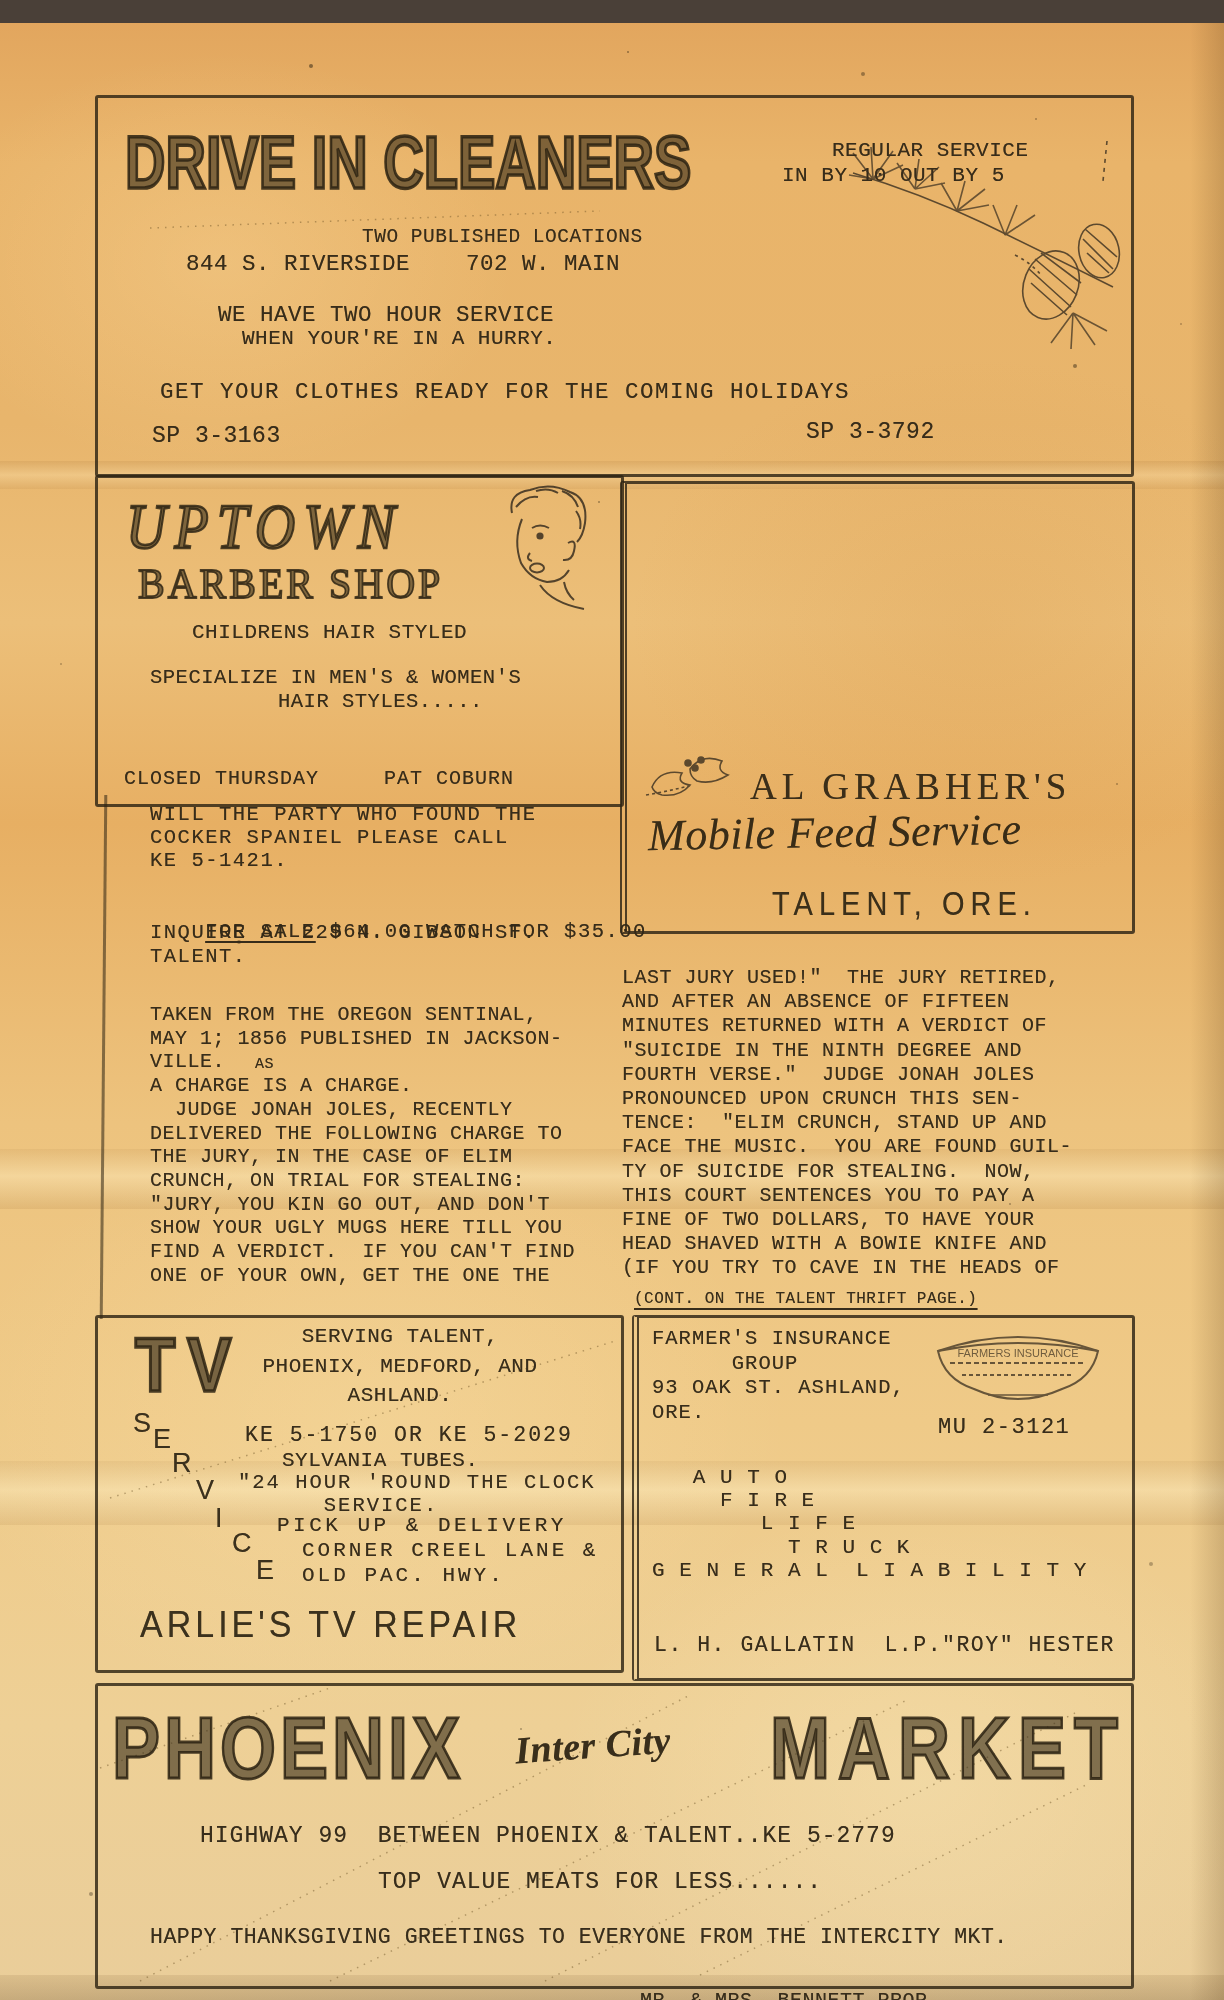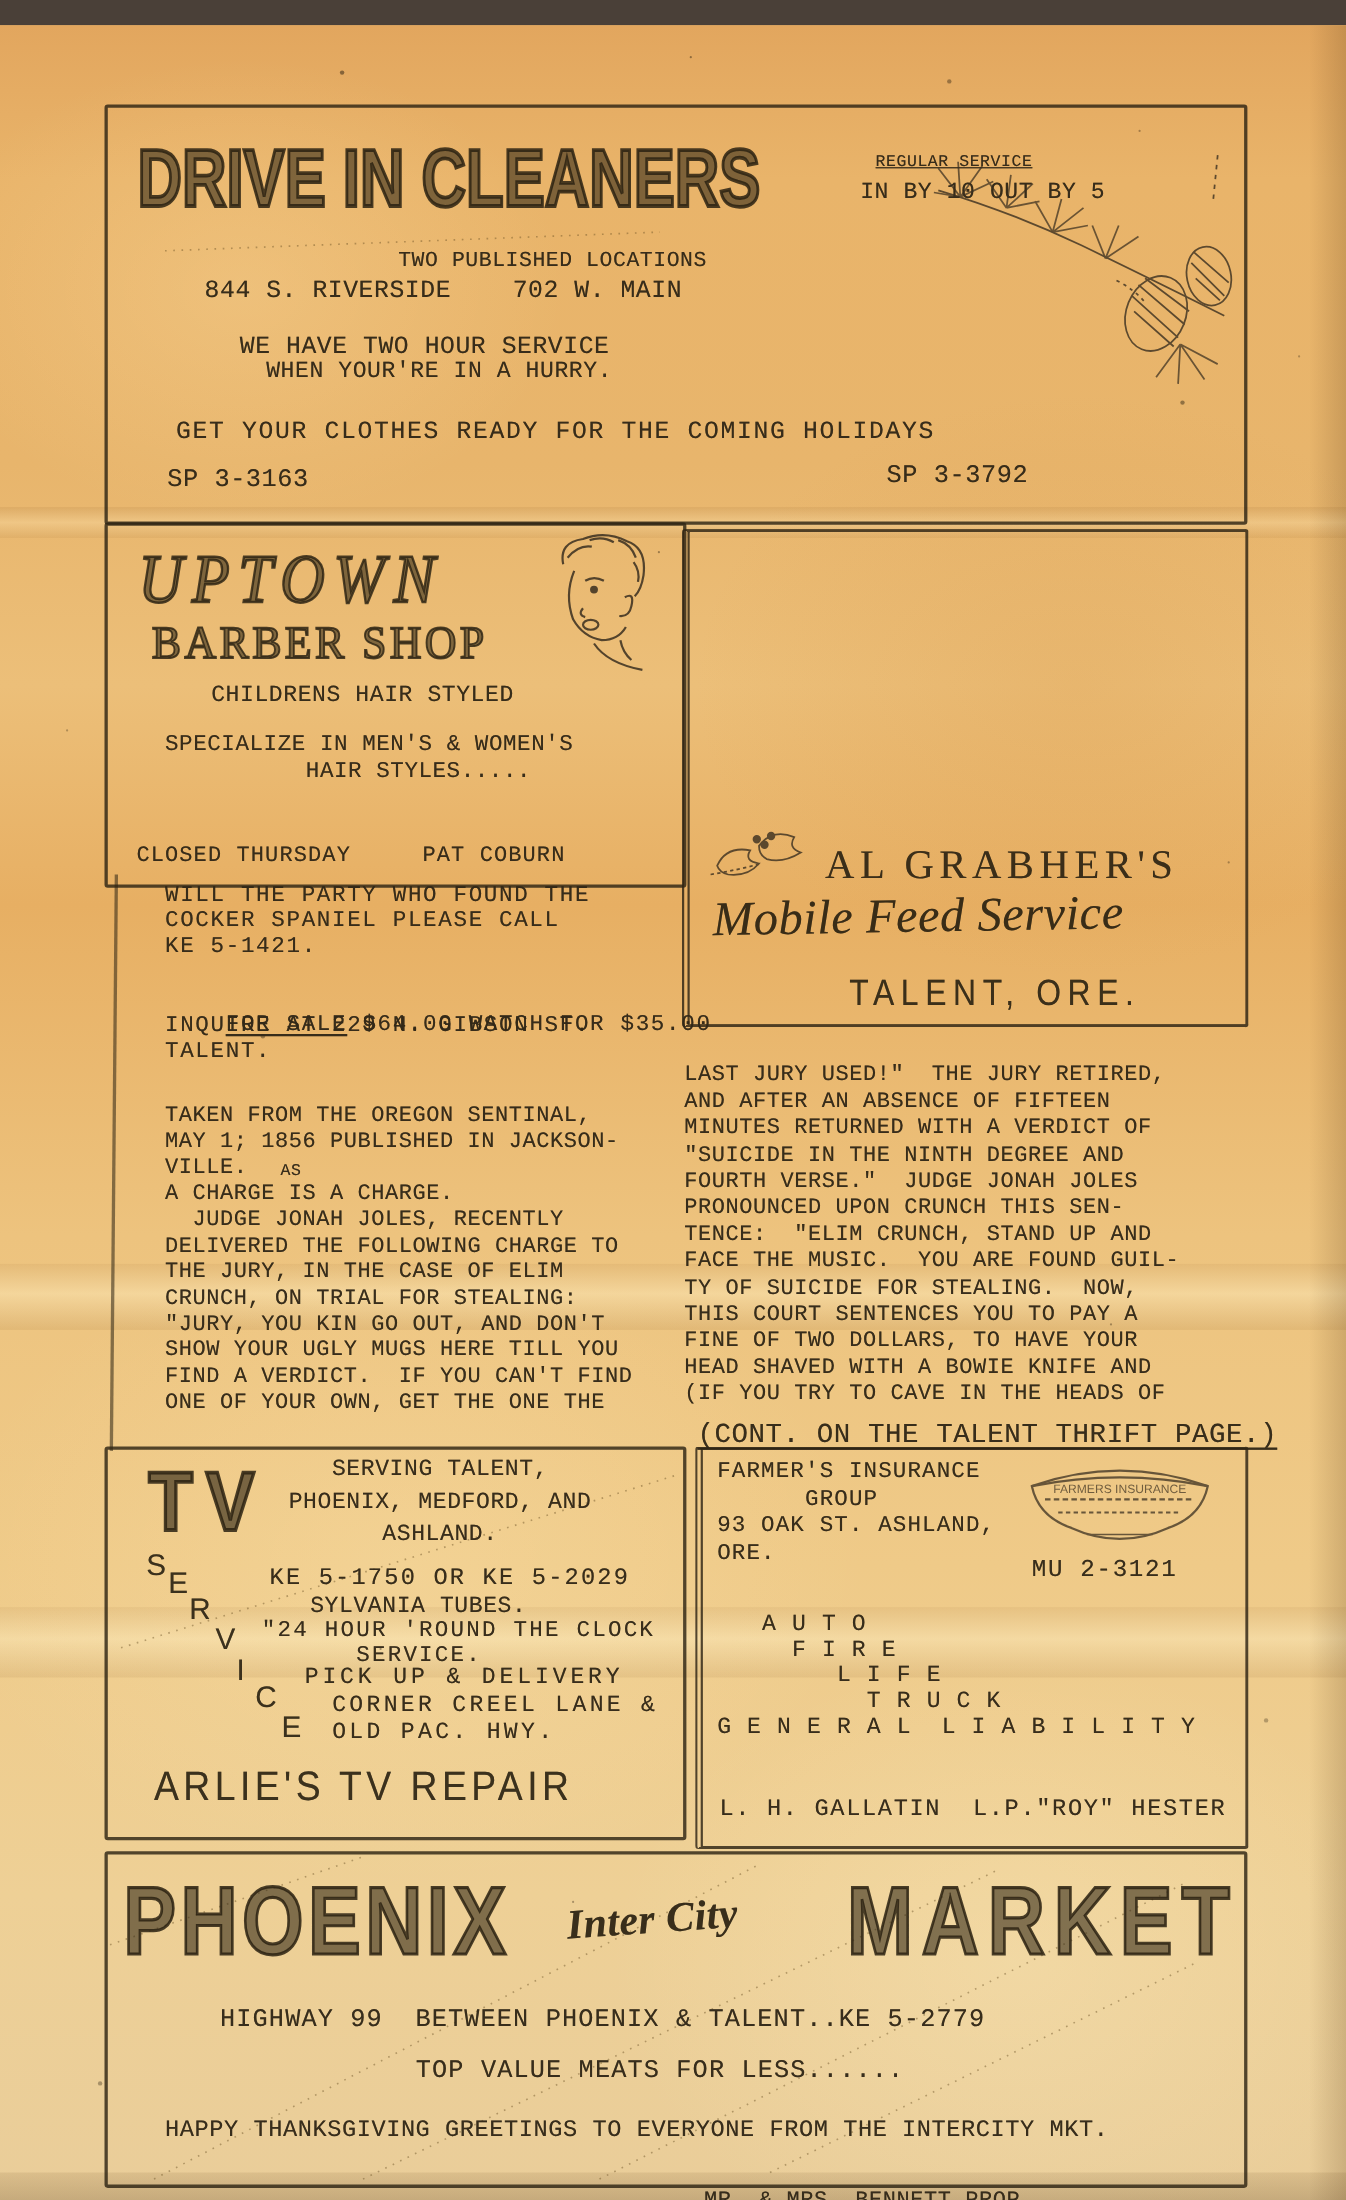--- a/index.html
+++ b/index.html
@@ -52,21 +52,21 @@
       <path d="M140 1958 L690 1672"></path>
       <path d="M330 1958 L905 1678"></path>
       <path d="M545 1958 L1075 1690"></path>
       <path d="M100 1745 L330 1665"></path>
       <path d="M700 1952 L1090 1760"></path>
     </g>
   </svg>
 
   <div class="box" style="left:95px;top:72px;width:1033px;height:376px;"></div>
   <div class="t outline-sans" style="left:125px;top:96px;font-size:56px;letter-spacing:0;transform:scaleY(1.32);">DRIVE IN CLEANERS</div>
-  <div class="t" style="left:796px;top:116px;font-size:15px;text-decoration:underline;">REGULAR SERVICE</div>
+  <div class="t" style="left:832px;top:116px;font-size:21px;">REGULAR SERVICE</div>
   <div class="t" style="left:782px;top:141px;font-size:21px;">IN BY 10 OUT BY 5</div>
   <div class="t" style="left:362px;top:203px;font-size:19.5px;">TWO PUBLISHED LOCATIONS</div>
   <div class="t" style="left:186px;top:228px;font-size:22.5px;">844 S. RIVERSIDE    702 W. MAIN</div>
   <div class="t" style="left:218px;top:279px;font-size:22.5px;">WE HAVE TWO HOUR SERVICE</div>
   <div class="t" style="left:242px;top:304px;font-size:21px;">WHEN YOUR'RE IN A HURRY.</div>
   <div class="t" style="left:160px;top:356px;font-size:22.5px;letter-spacing:1.5px;">GET YOUR CLOTHES READY FOR THE COMING HOLIDAYS</div>
   <div class="t" style="left:152px;top:400px;font-size:23px;">SP 3-3163</div>
   <div class="t" style="left:806px;top:396px;font-size:23px;">SP 3-3792</div>
 
   <svg class="svgill" style="left:845px;top:112px;" width="285" height="235" viewBox="0 0 285 235">
@@ -156,21 +156,21 @@
 "SUICIDE IN THE NINTH DEGREE AND
 FOURTH VERSE."  JUDGE JONAH JOLES
 PRONOUNCED UPON CRUNCH THIS SEN-
 TENCE:  "ELIM CRUNCH, STAND UP AND
 FACE THE MUSIC.  YOU ARE FOUND GUIL-
 TY OF SUICIDE FOR STEALING.  NOW,
 THIS COURT SENTENCES YOU TO PAY A
 FINE OF TWO DOLLARS, TO HAVE YOUR
 HEAD SHAVED WITH A BOWIE KNIFE AND
 (IF YOU TRY TO CAVE IN THE HEADS OF</div>
-  <div class="t u" style="left:634px;top:1267px;font-size:25px;text-underline-offset:5px;">(CONT. ON THE TALENT THRIFT PAGE.)</div>
+  <div class="t u" style="left:634px;top:1267px;font-size:16px;text-underline-offset:5px;">(CONT. ON THE TALENT THRIFT PAGE.)</div>
 
   <div class="box" style="left:95px;top:1292px;width:523px;height:352px;"></div>
   <div class="t outline-sans" style="left:135px;top:1298px;font-size:66px;letter-spacing:12px;transform:scaleY(1.15);-webkit-text-stroke-width:3px;color:rgba(64,50,28,0.22);">TV</div>
   <div>
     <span class="t handcaps" style="left:133px;top:1385px;font-size:27px;">S</span>
     <span class="t handcaps" style="left:153px;top:1401px;font-size:27px;">E</span>
     <span class="t handcaps" style="left:172px;top:1425px;font-size:27px;">R</span>
     <span class="t handcaps" style="left:196px;top:1452px;font-size:27px;">V</span>
     <span class="t handcaps" style="left:215px;top:1480px;font-size:27px;">I</span>
     <span class="t handcaps" style="left:232px;top:1505px;font-size:27px;">C</span>

